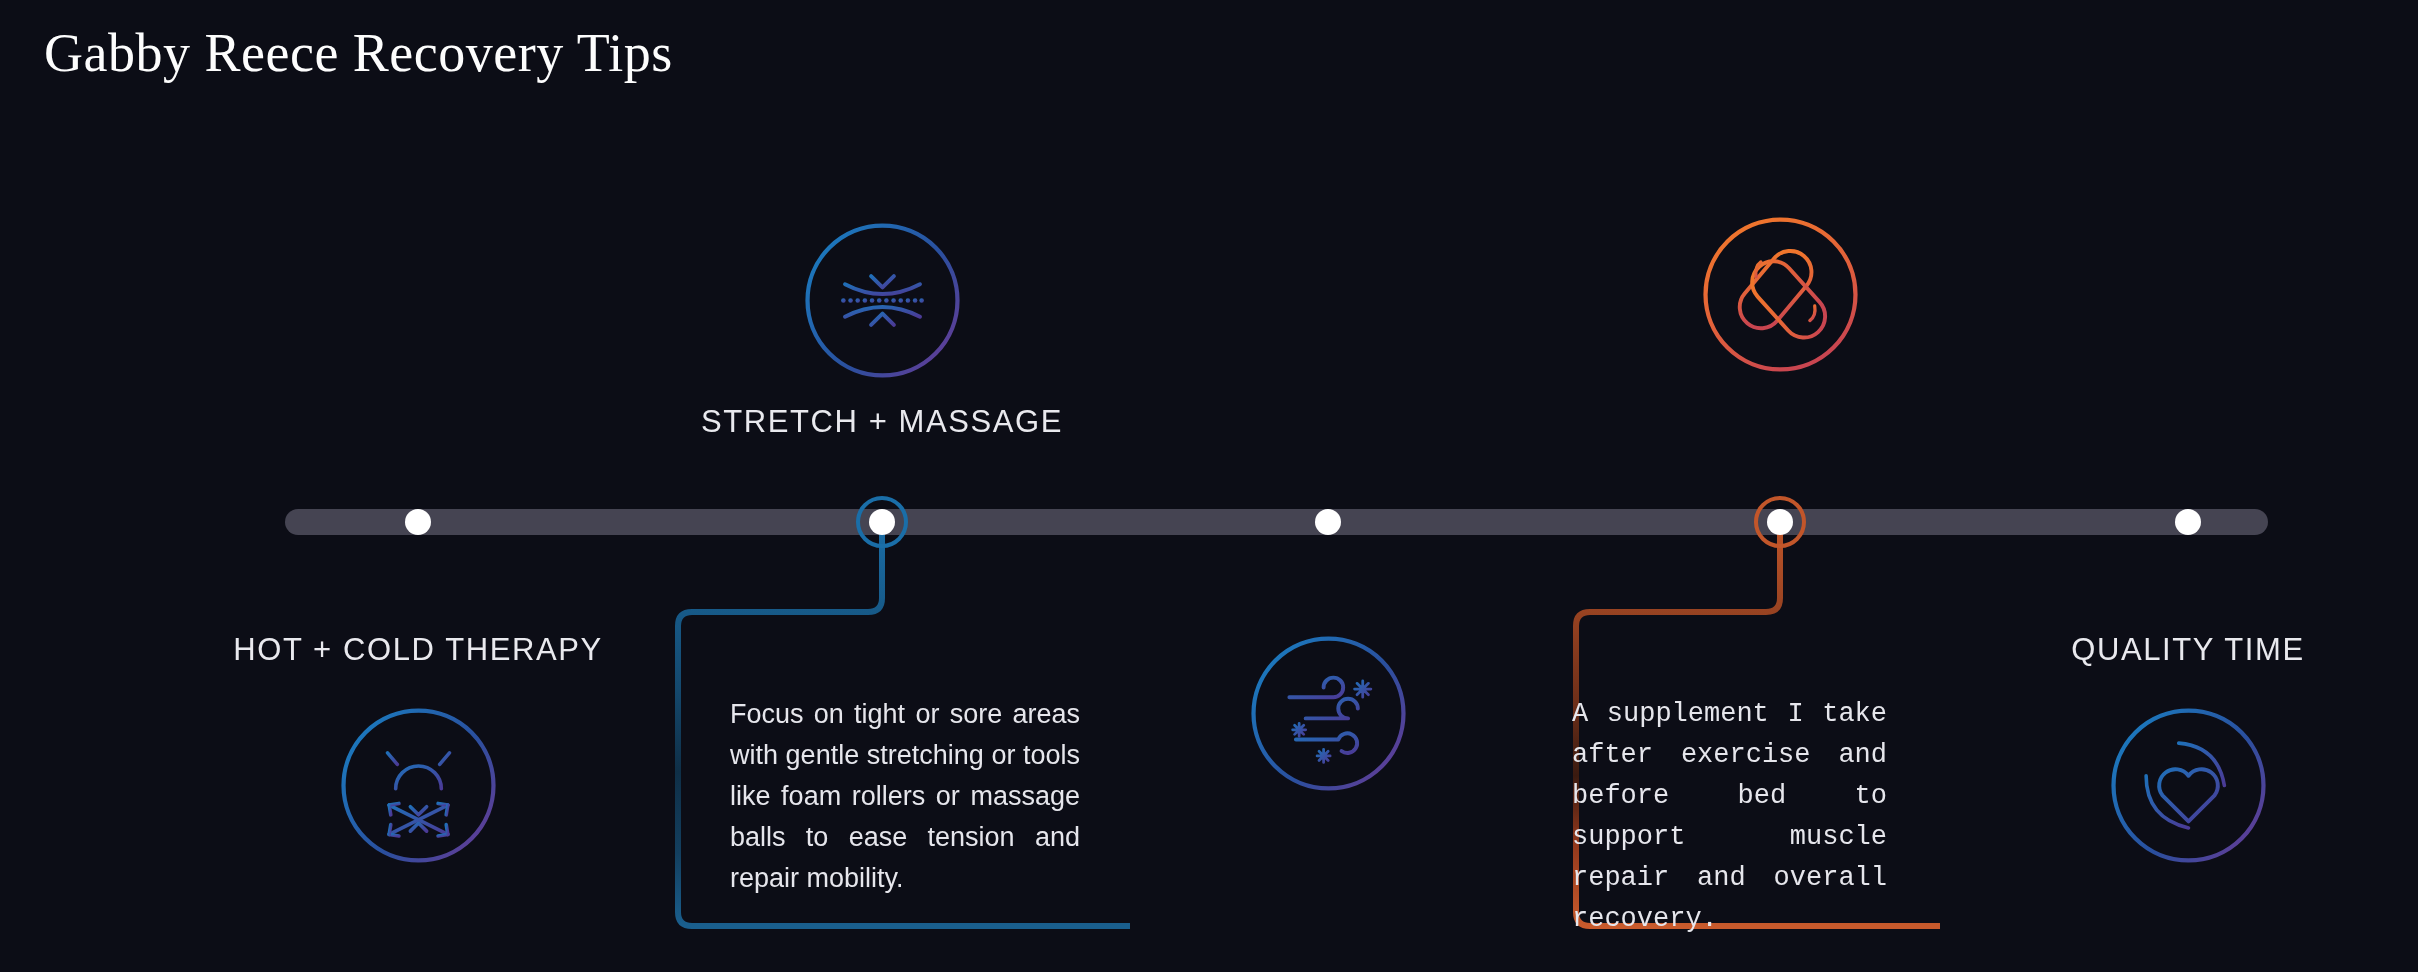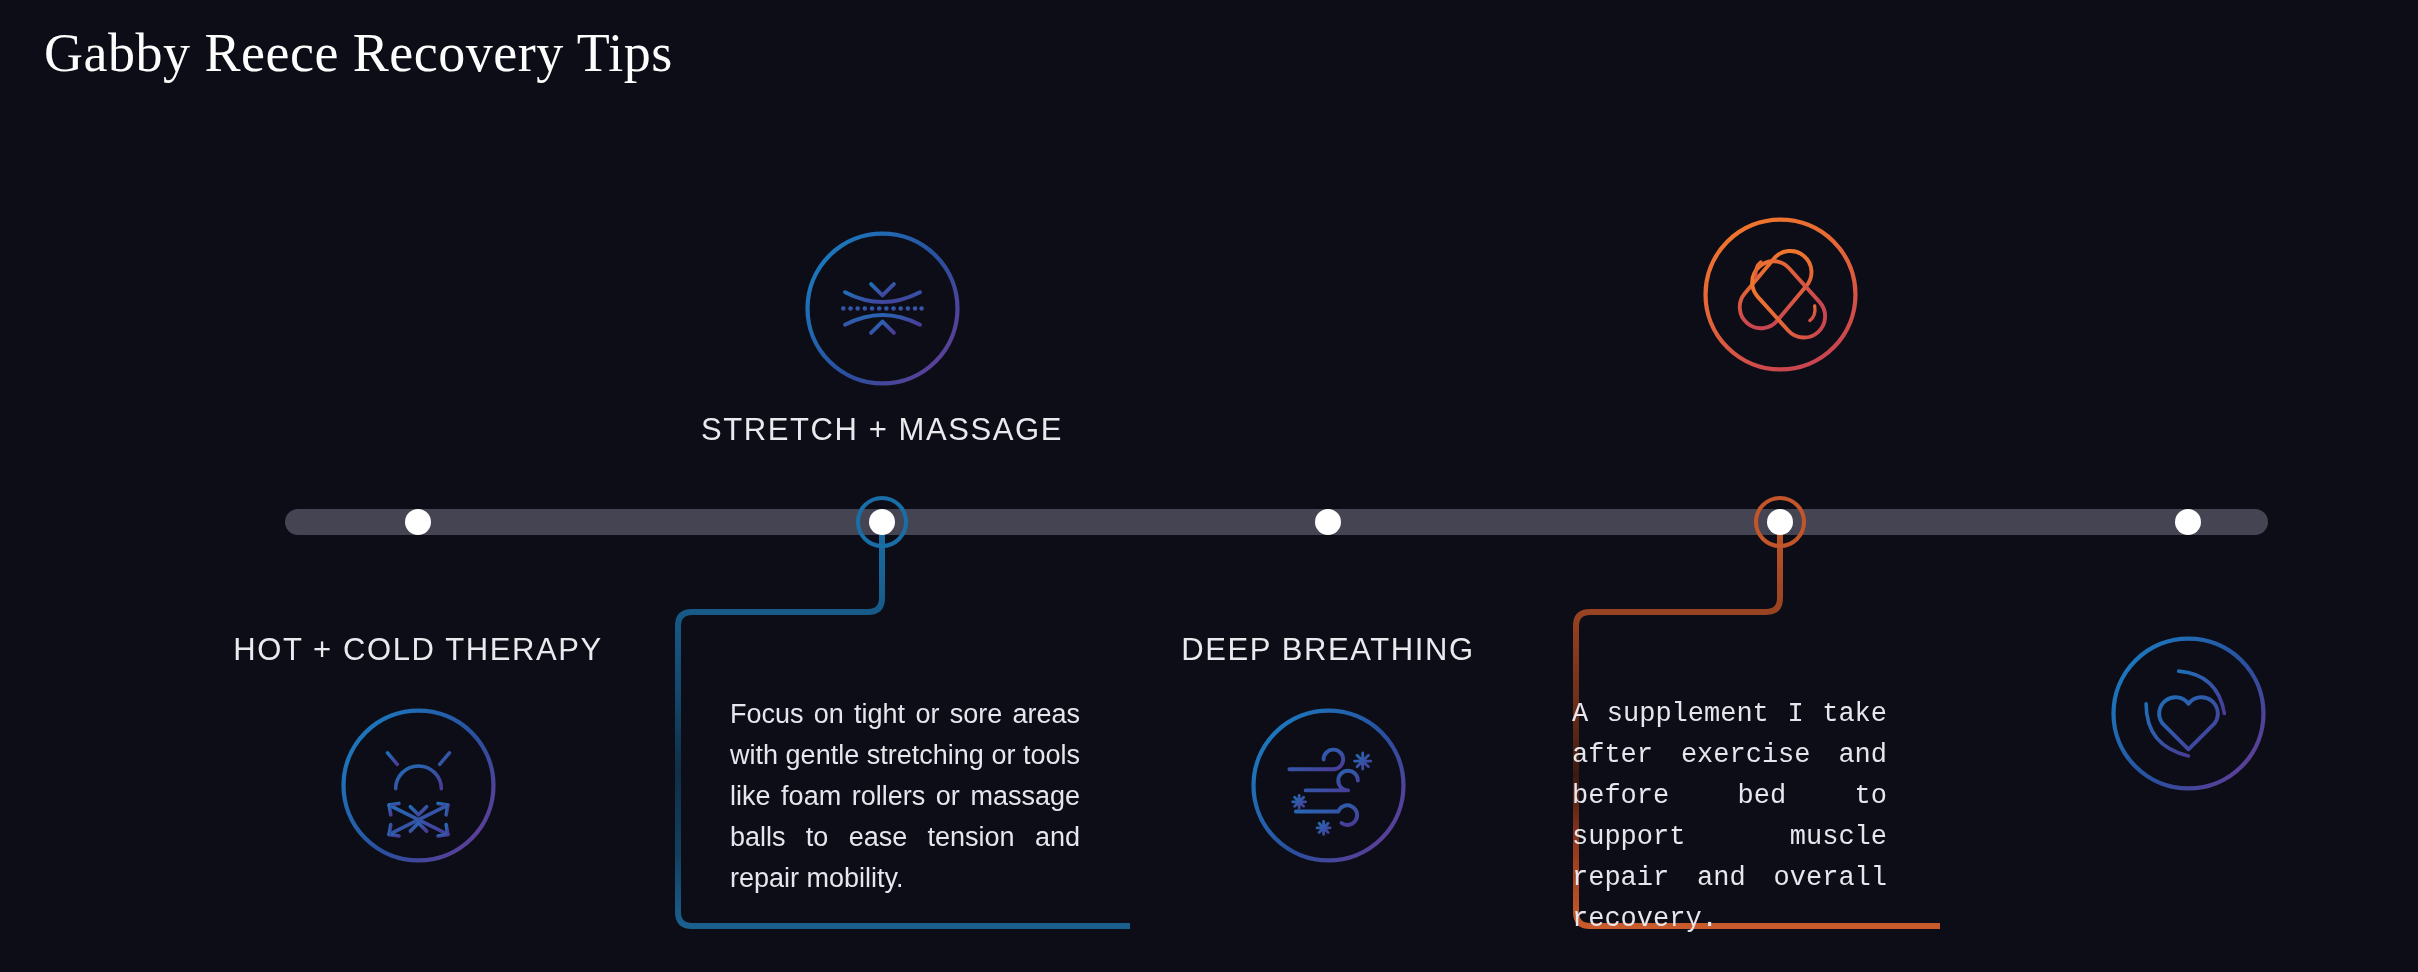--- a/index.html
+++ b/index.html
@@ -158,21 +158,21 @@
 
 <div class="tl-ring blue" style="left:882px;"></div>
 <div class="tl-ring orange" style="left:1780px;"></div>
 
 <div class="tl-dot" style="left:418px;"></div>
 <div class="tl-dot" style="left:882px;"></div>
 <div class="tl-dot" style="left:1328px;"></div>
 <div class="tl-dot" style="left:1780px;"></div>
 <div class="tl-dot" style="left:2188px;"></div>
 
-<div class="node above" style="left:882px; top:227px;">
+<div class="node above" style="left:882px; top:219px;">
   <div class="icon-wrap">
     <svg width="163" height="163" viewBox="0 0 100 100">
       <circle cx="50" cy="50" r="46" fill="none" stroke="url(#gradBlue)" stroke-width="2.6"></circle>
       <g fill="none" stroke="url(#gradBlueIcon)" stroke-width="2.4" stroke-linecap="round" stroke-linejoin="round">
         <path d="M 50 24 L 50 41"></path>
         <path d="M 43 35 L 50 42 L 57 35"></path>
         <path d="M 27 40 Q 50 52 73 40"></path>
         <path d="M 27 60 Q 50 48 73 60"></path>
         <path d="M 50 76 L 50 59"></path>
         <path d="M 43 65 L 50 58 L 57 65"></path>
@@ -236,39 +236,39 @@
         <path d="M 68 62 L 62 61"></path>
         <path d="M 68 62 L 67 68"></path>
         <path d="M 32 80 L 38 81"></path>
         <path d="M 32 80 L 33 74"></path>
       </g>
     </svg>
   </div>
 </div>
 
 <div class="node below" style="left:1328px; top:632px;">
-  <div class="node-label">DEEP BREATHING</div>
   <div class="icon-wrap">
     <svg width="163" height="163" viewBox="0 0 100 100">
       <circle cx="50" cy="50" r="46" fill="none" stroke="url(#gradBlue)" stroke-width="2.6"></circle>
       <g fill="none" stroke="url(#gradBlueIcon)" stroke-width="2.4" stroke-linecap="round" stroke-linejoin="round">
         <path d="M 26 40 L 53 40 a 6 6 0 1 0 -6 -6"></path>
         <path d="M 36 53 L 62 53 a 6 6 0 1 1 6 -6"></path>
         <path d="M 30 66 L 56 66 a 6 6 0 1 1 2 7"></path>
       </g>
       <g fill="none" stroke="url(#gradBlueIcon)" stroke-width="1.7" stroke-linecap="round">
         <path d="M 71 30 L 71 40 M 66 35 L 76 35 M 67.5 31.5 L 74.5 38.5 M 74.5 31.5 L 67.5 38.5"></path>
         <path d="M 32 56 L 32 64 M 28 60 L 36 60 M 29.2 57.2 L 34.8 62.8 M 34.8 57.2 L 29.2 62.8"></path>
         <path d="M 47 72 L 47 80 M 43 76 L 51 76 M 44.2 73.2 L 49.8 78.8 M 49.8 73.2 L 44.2 78.8"></path>
       </g>
     </svg>
   </div>
 </div>
 
 <div class="node below" style="left:2188px; top:632px;">
+  <div class="node-label">QUALITY TIME</div>
   <div class="icon-wrap">
     <svg width="163" height="163" viewBox="0 0 100 100">
       <circle cx="50" cy="50" r="46" fill="none" stroke="url(#gradBlue)" stroke-width="2.6"></circle>
       <g fill="none" stroke="url(#gradBlueIcon)" stroke-width="2.4" stroke-linecap="round" stroke-linejoin="round">
         <path d="M 50 72 L 34 56 a 10 10 0 0 1 16 -12 a 10 10 0 0 1 16 12 Z"></path>
         <path d="M 44 24 q 24 2 28 26" stroke-width="2.2"></path>
         <path d="M 24 44 q 0 26 26 32" stroke-width="2.2"></path>
       </g>
     </svg>
   </div>

